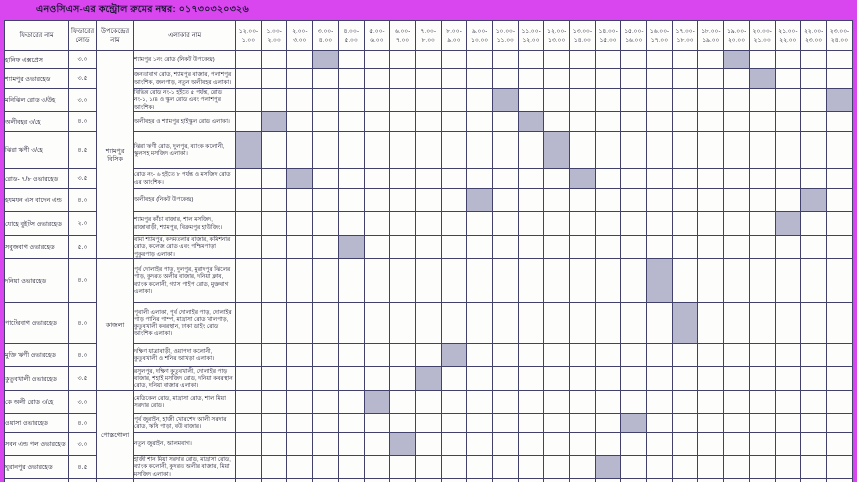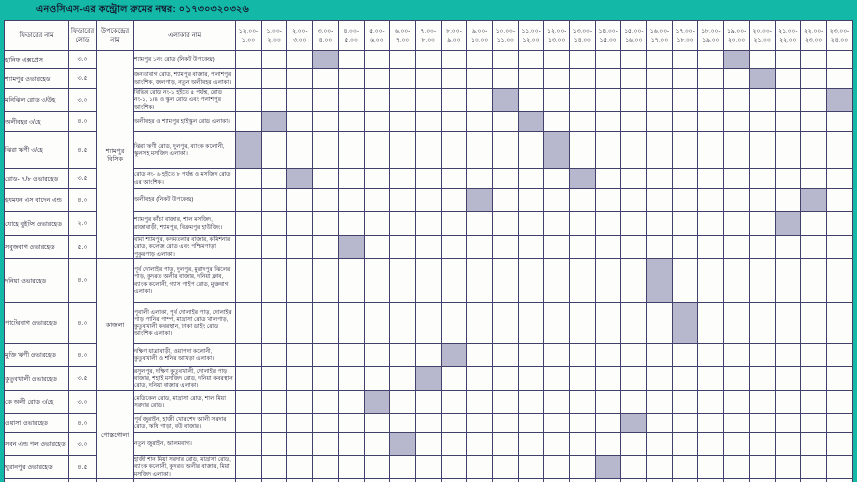--- a/index.html
+++ b/index.html
@@ -4,21 +4,21 @@
 <style>
   html,body{margin:0;padding:0;}
   body{
     width:857px;height:482px;overflow:hidden;
     background:#f4f4f0;
     font-family:"Liberation Sans","DejaVu Sans",sans-serif;
     -webkit-font-smoothing:antialiased;
   }
   .page{
     position:relative;width:857px;height:482px;
-    background:#14b8a6;
+    background:#d946ef;
   }
   .doc-title{
     position:absolute;left:36px;top:2px;
     font-size:9.5px;font-weight:bold;color:#15152e;
     letter-spacing:.2px;white-space:nowrap;
   }
   table.schedule{
     position:absolute;left:4px;top:20px;
     width:849px;table-layout:fixed;border-collapse:collapse;
     background:#fdfdfb;

